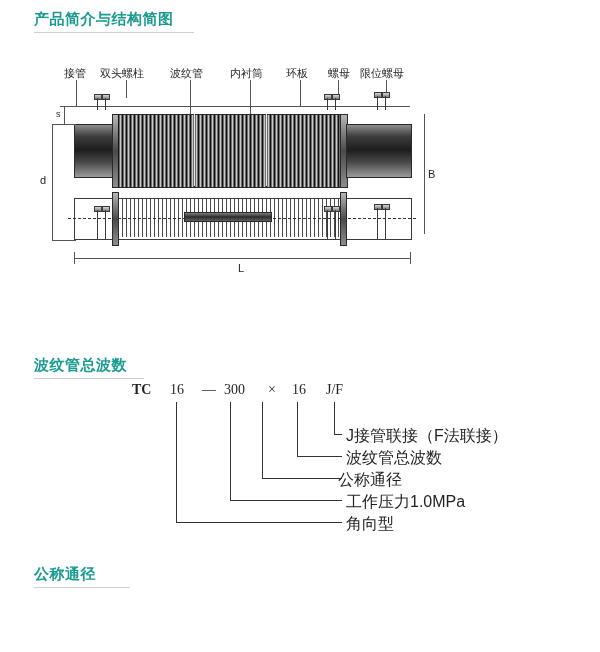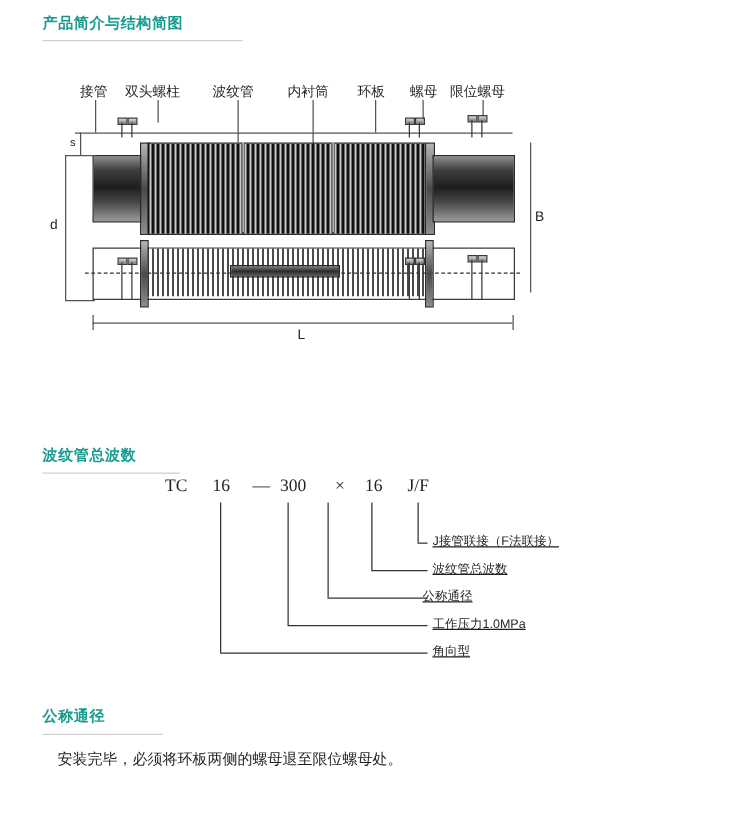--- a/index.html
+++ b/index.html
@@ -6,21 +6,21 @@
   body{
     width:600px;height:652px;
     background:#ffffff;
     font-family:"Liberation Sans","DejaVu Sans",sans-serif;
     color:#231f20;
     position:relative;
     overflow:hidden;
   }
   .section-title{
     position:absolute;
-    font-size:12px;
+    font-size:15px;
     font-weight:bold;
     color:#1a9b8f;
     letter-spacing:0.5px;
     white-space:nowrap;
   }
   .underline{
     position:absolute;
     height:1px;
     background:#cfcfcf;
   }
@@ -121,24 +121,23 @@
   }
   .code-token{
     position:absolute;
     font-family:"Liberation Serif","DejaVu Serif",serif;
     font-size:14px;
     color:#231f20;
     white-space:nowrap;
   }
   .code-desc{
     position:absolute;
-    font-size:10px;
-    white-space:nowrap;
-    color:#231f20;
-    text-decoration:underline;
+    font-size:16px;
+    white-space:nowrap;
+    color:#231f20;
   }
   .cl-v{position:absolute;width:1px;background:#333;}
   .cl-h{position:absolute;height:1px;background:#333;}
 
   
   #inst-title{left:34px;top:565px;}
   #inst-underline{left:34px;top:587px;width:96px;}
   #inst-body{
     position:absolute;
     left:46px;top:598px;
@@ -248,21 +247,21 @@
   <div class="dimline dimv" style="left:40px;top:186px;height:12px;"></div>
   <div class="dimline dimv" style="left:376px;top:186px;height:12px;"></div>
   <div class="lbl" style="left:200px;top:196px;background:#fff;padding:0 4px;">L</div>
 </div>
 
 <div class="section-title" id="code-title">波纹管总波数</div>
 <div class="underline" id="code-underline"></div>
 
 <div id="code-fig">
 
-  <div class="code-token" style="left:98px;top:0;">TC</div>
+  <div class="code-token" style="left:98px;top:0;font-weight:bold;">TC</div>
   <div class="code-token" style="left:136px;top:0;">16</div>
   <div class="code-token" style="left:168px;top:0;">—</div>
   <div class="code-token" style="left:190px;top:0;">300</div>
   <div class="code-token" style="left:234px;top:0;">×</div>
   <div class="code-token" style="left:258px;top:0;">16</div>
   <div class="code-token" style="left:292px;top:0;">J/F</div>
 
   <div class="cl-v" style="left:142px;top:20px;height:120px;"></div>
   <div class="cl-v" style="left:196px;top:20px;height:98px;"></div>
   <div class="cl-v" style="left:228px;top:20px;height:76px;"></div>
@@ -279,14 +278,13 @@
   <div class="code-desc" style="left:312px;top:66px;">波纹管总波数</div>
   <div class="code-desc" style="left:304px;top:88px;">公称通径</div>
   <div class="code-desc" style="left:312px;top:110px;">工作压力1.0MPa</div>
   <div class="code-desc" style="left:312px;top:132px;">角向型</div>
 </div>
 
 <div class="section-title" id="inst-title">公称通径</div>
 <div class="underline" id="inst-underline"></div>
 
 <div id="inst-body">
-  <div>安装完毕，必须将环板两侧的螺母退至限位螺母处。</div>
 </div>
 
 </body></html>

